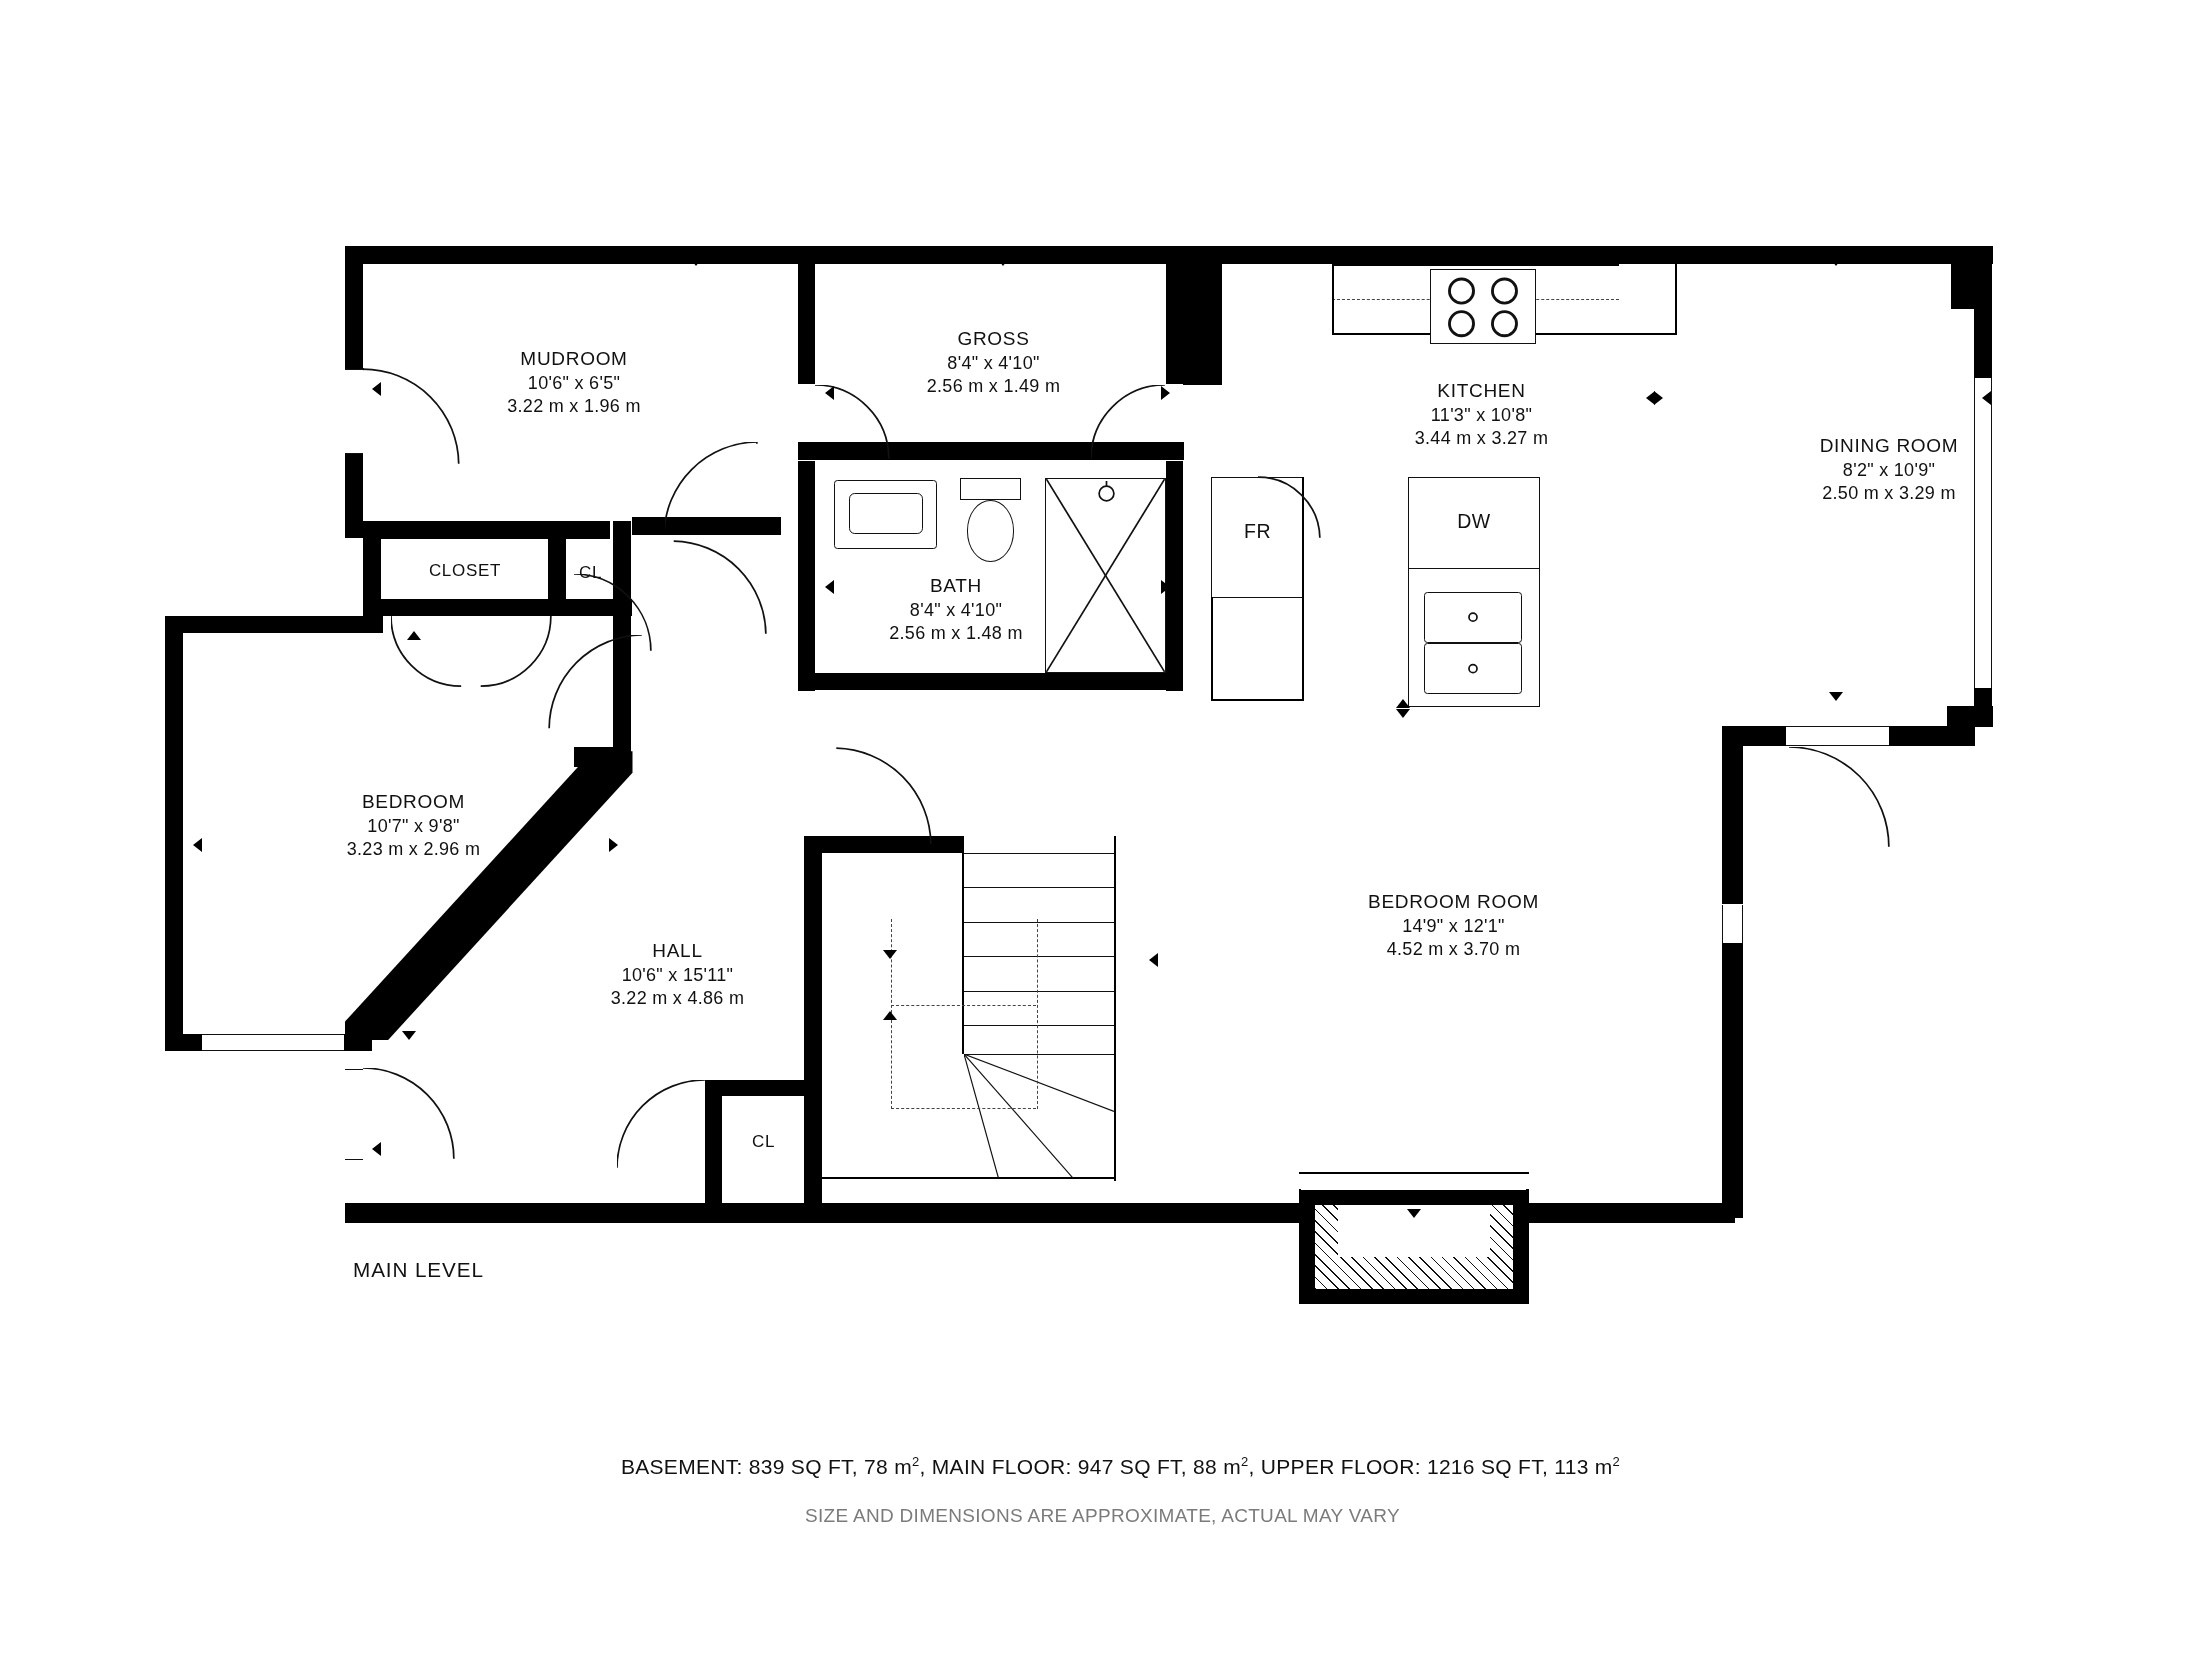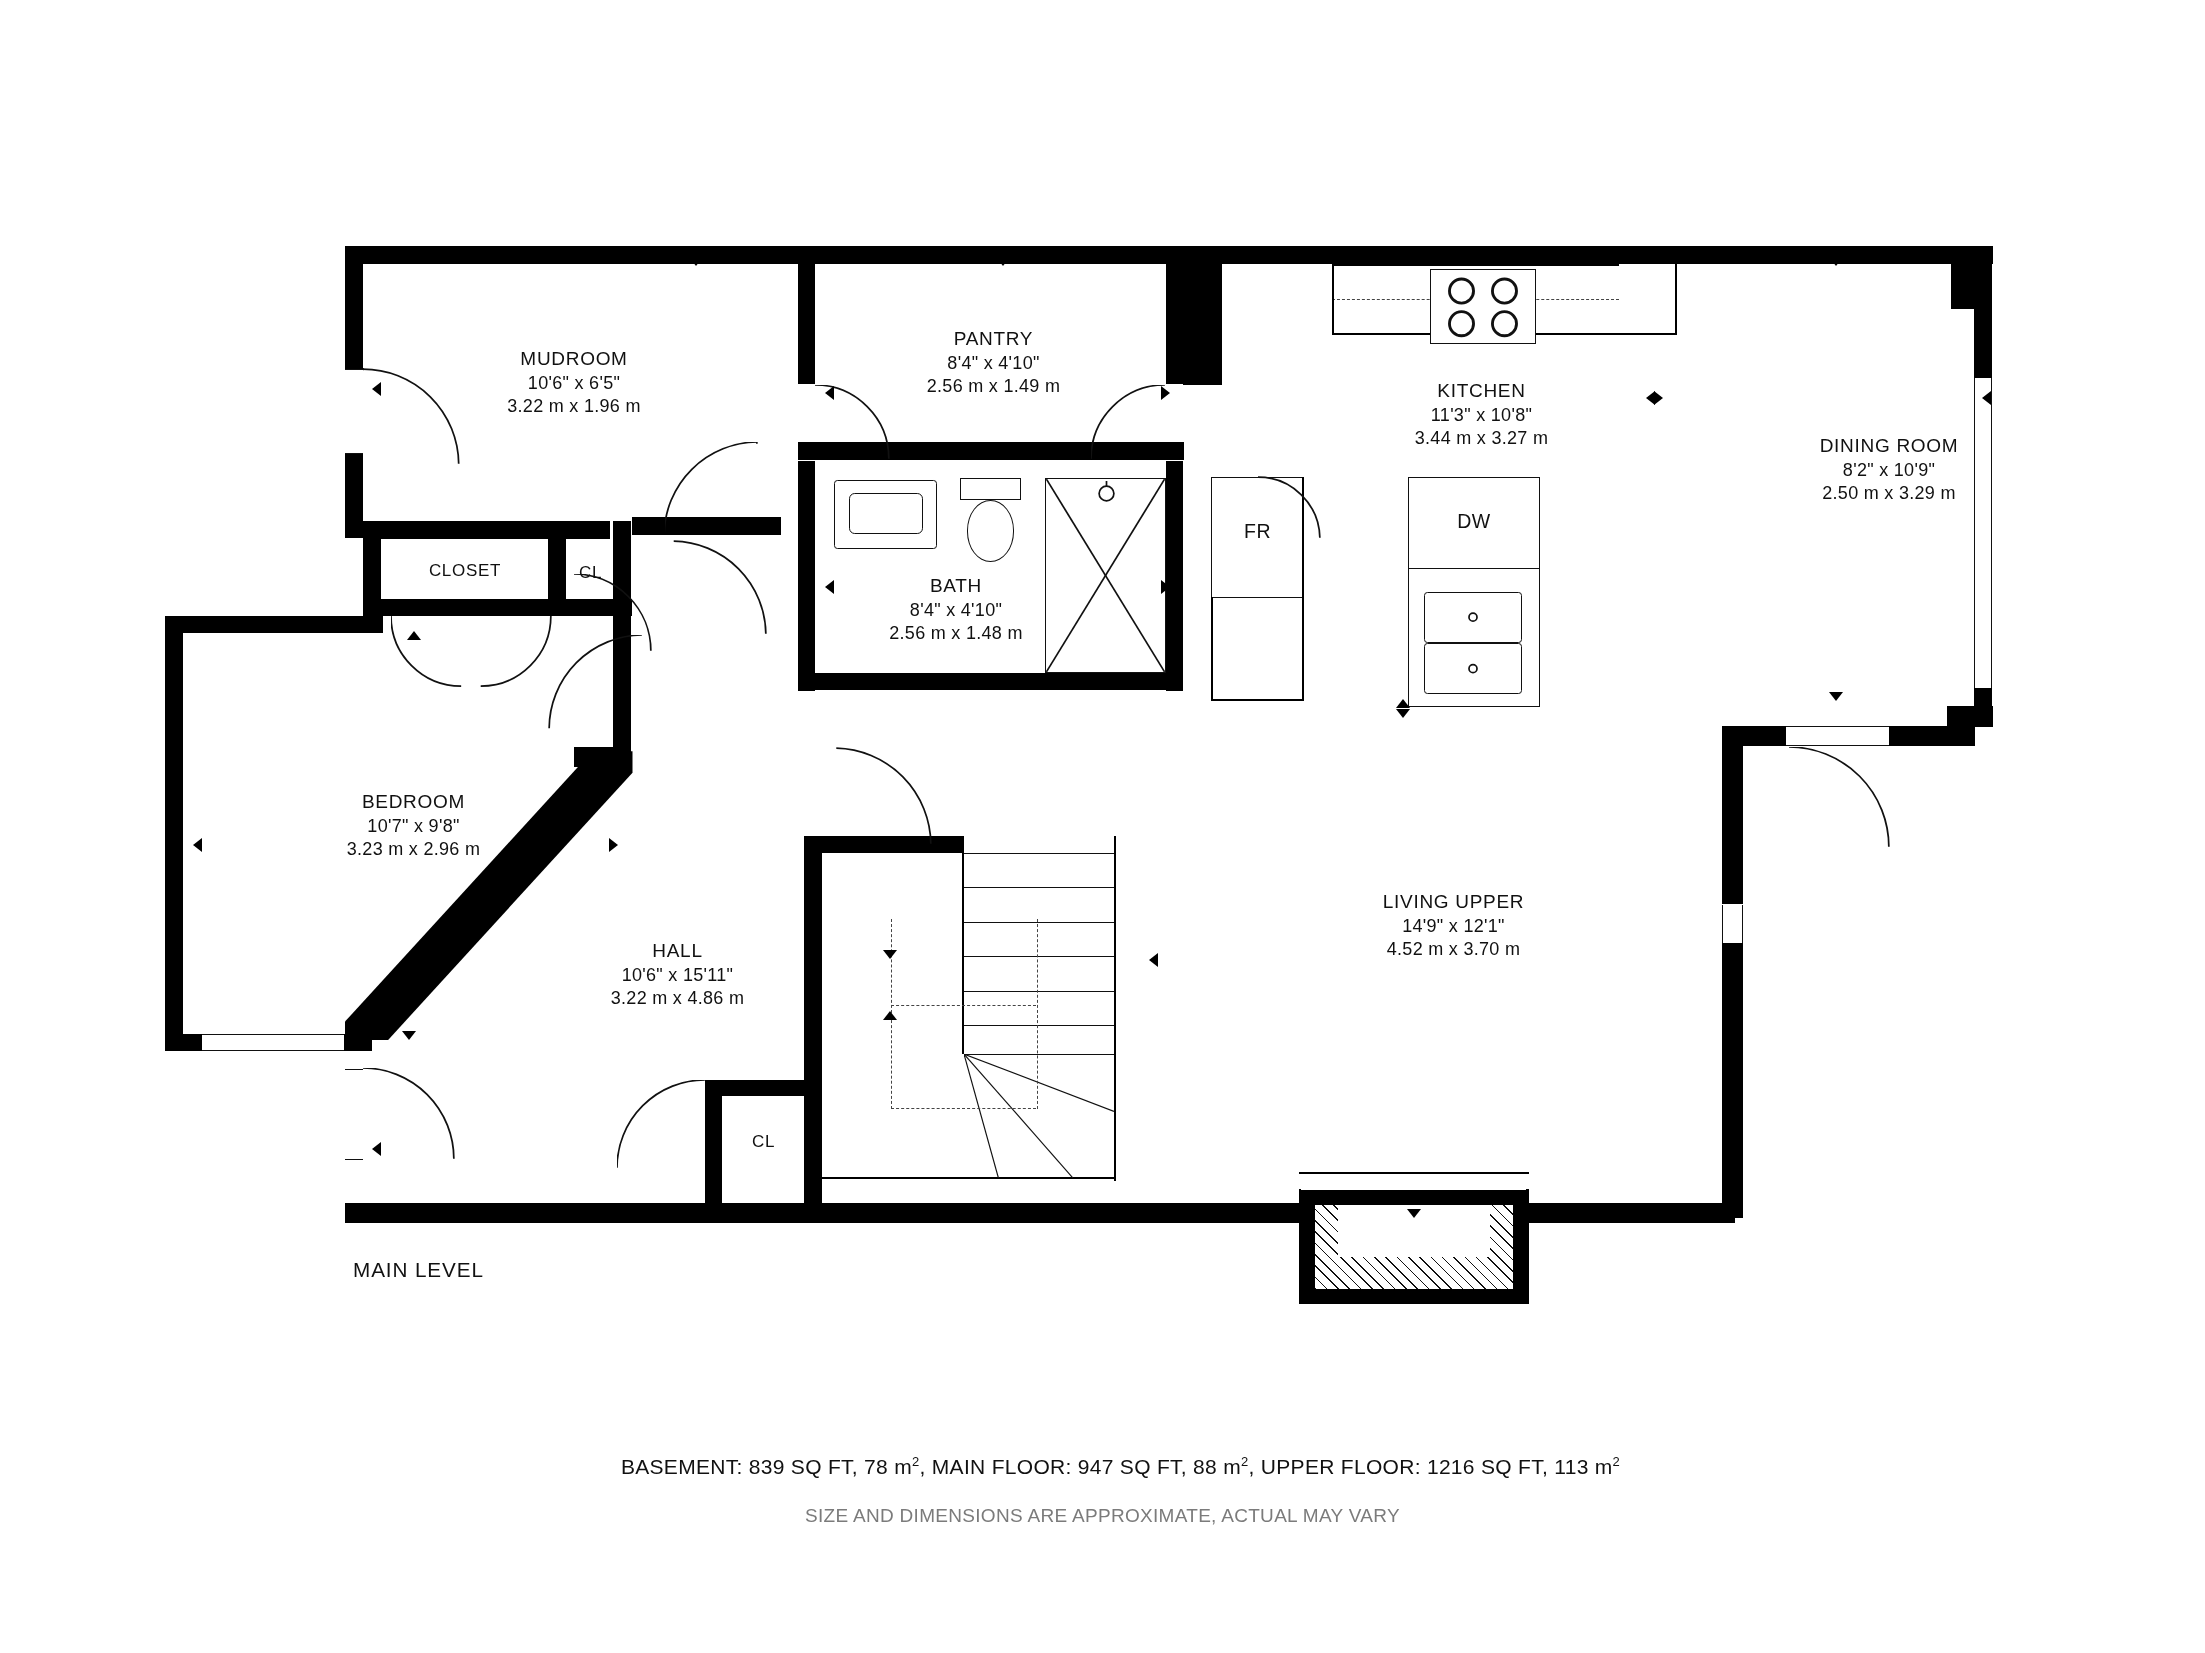--- a/index.html
+++ b/index.html
@@ -357,21 +357,21 @@
   <div class="tri-r" style="left:1729px; top:953px;"></div>
   <div class="tri-d" style="left:1407px; top:1209px;"></div>
 
   <div class="label" style="left:413px; top:347px; width:322px;">
     <div class="name">MUDROOM</div>
     <div class="dim">10'6" x 6'5"</div>
     <div class="dim">3.22 m x 1.96 m</div>
   </div>
 
   <div class="label" style="left:821px; top:327px; width:345px;">
-    <div class="name">PANTRY</div>
+    <div class="name">GROSS</div>
     <div class="dim">8'4" x 4'10"</div>
     <div class="dim">2.56 m x 1.49 m</div>
   </div>
 
   <div class="label" style="left:1286px; top:379px; width:391px;">
     <div class="name">KITCHEN</div>
     <div class="dim">11'3" x 10'8"</div>
     <div class="dim">3.44 m x 3.27 m</div>
   </div>
 
@@ -393,21 +393,21 @@
     <div class="dim">3.23 m x 2.96 m</div>
   </div>
 
   <div class="label" style="left:514px; top:939px; width:327px;">
     <div class="name">HALL</div>
     <div class="dim">10'6" x 15'11"</div>
     <div class="dim">3.22 m x 4.86 m</div>
   </div>
 
   <div class="label" style="left:1258px; top:890px; width:391px;">
-    <div class="name">LIVING UPPER</div>
+    <div class="name">BEDROOM ROOM</div>
     <div class="dim">14'9" x 12'1"</div>
     <div class="dim">4.52 m x 3.70 m</div>
   </div>
 
   <div class="label small" style="left:381px; top:560px; width:168px;">
     <div class="name">CLOSET</div>
   </div>
   <div class="label tiny" style="left:567px; top:562px; width:47px;">
     <div class="name">CL</div>
   </div>

